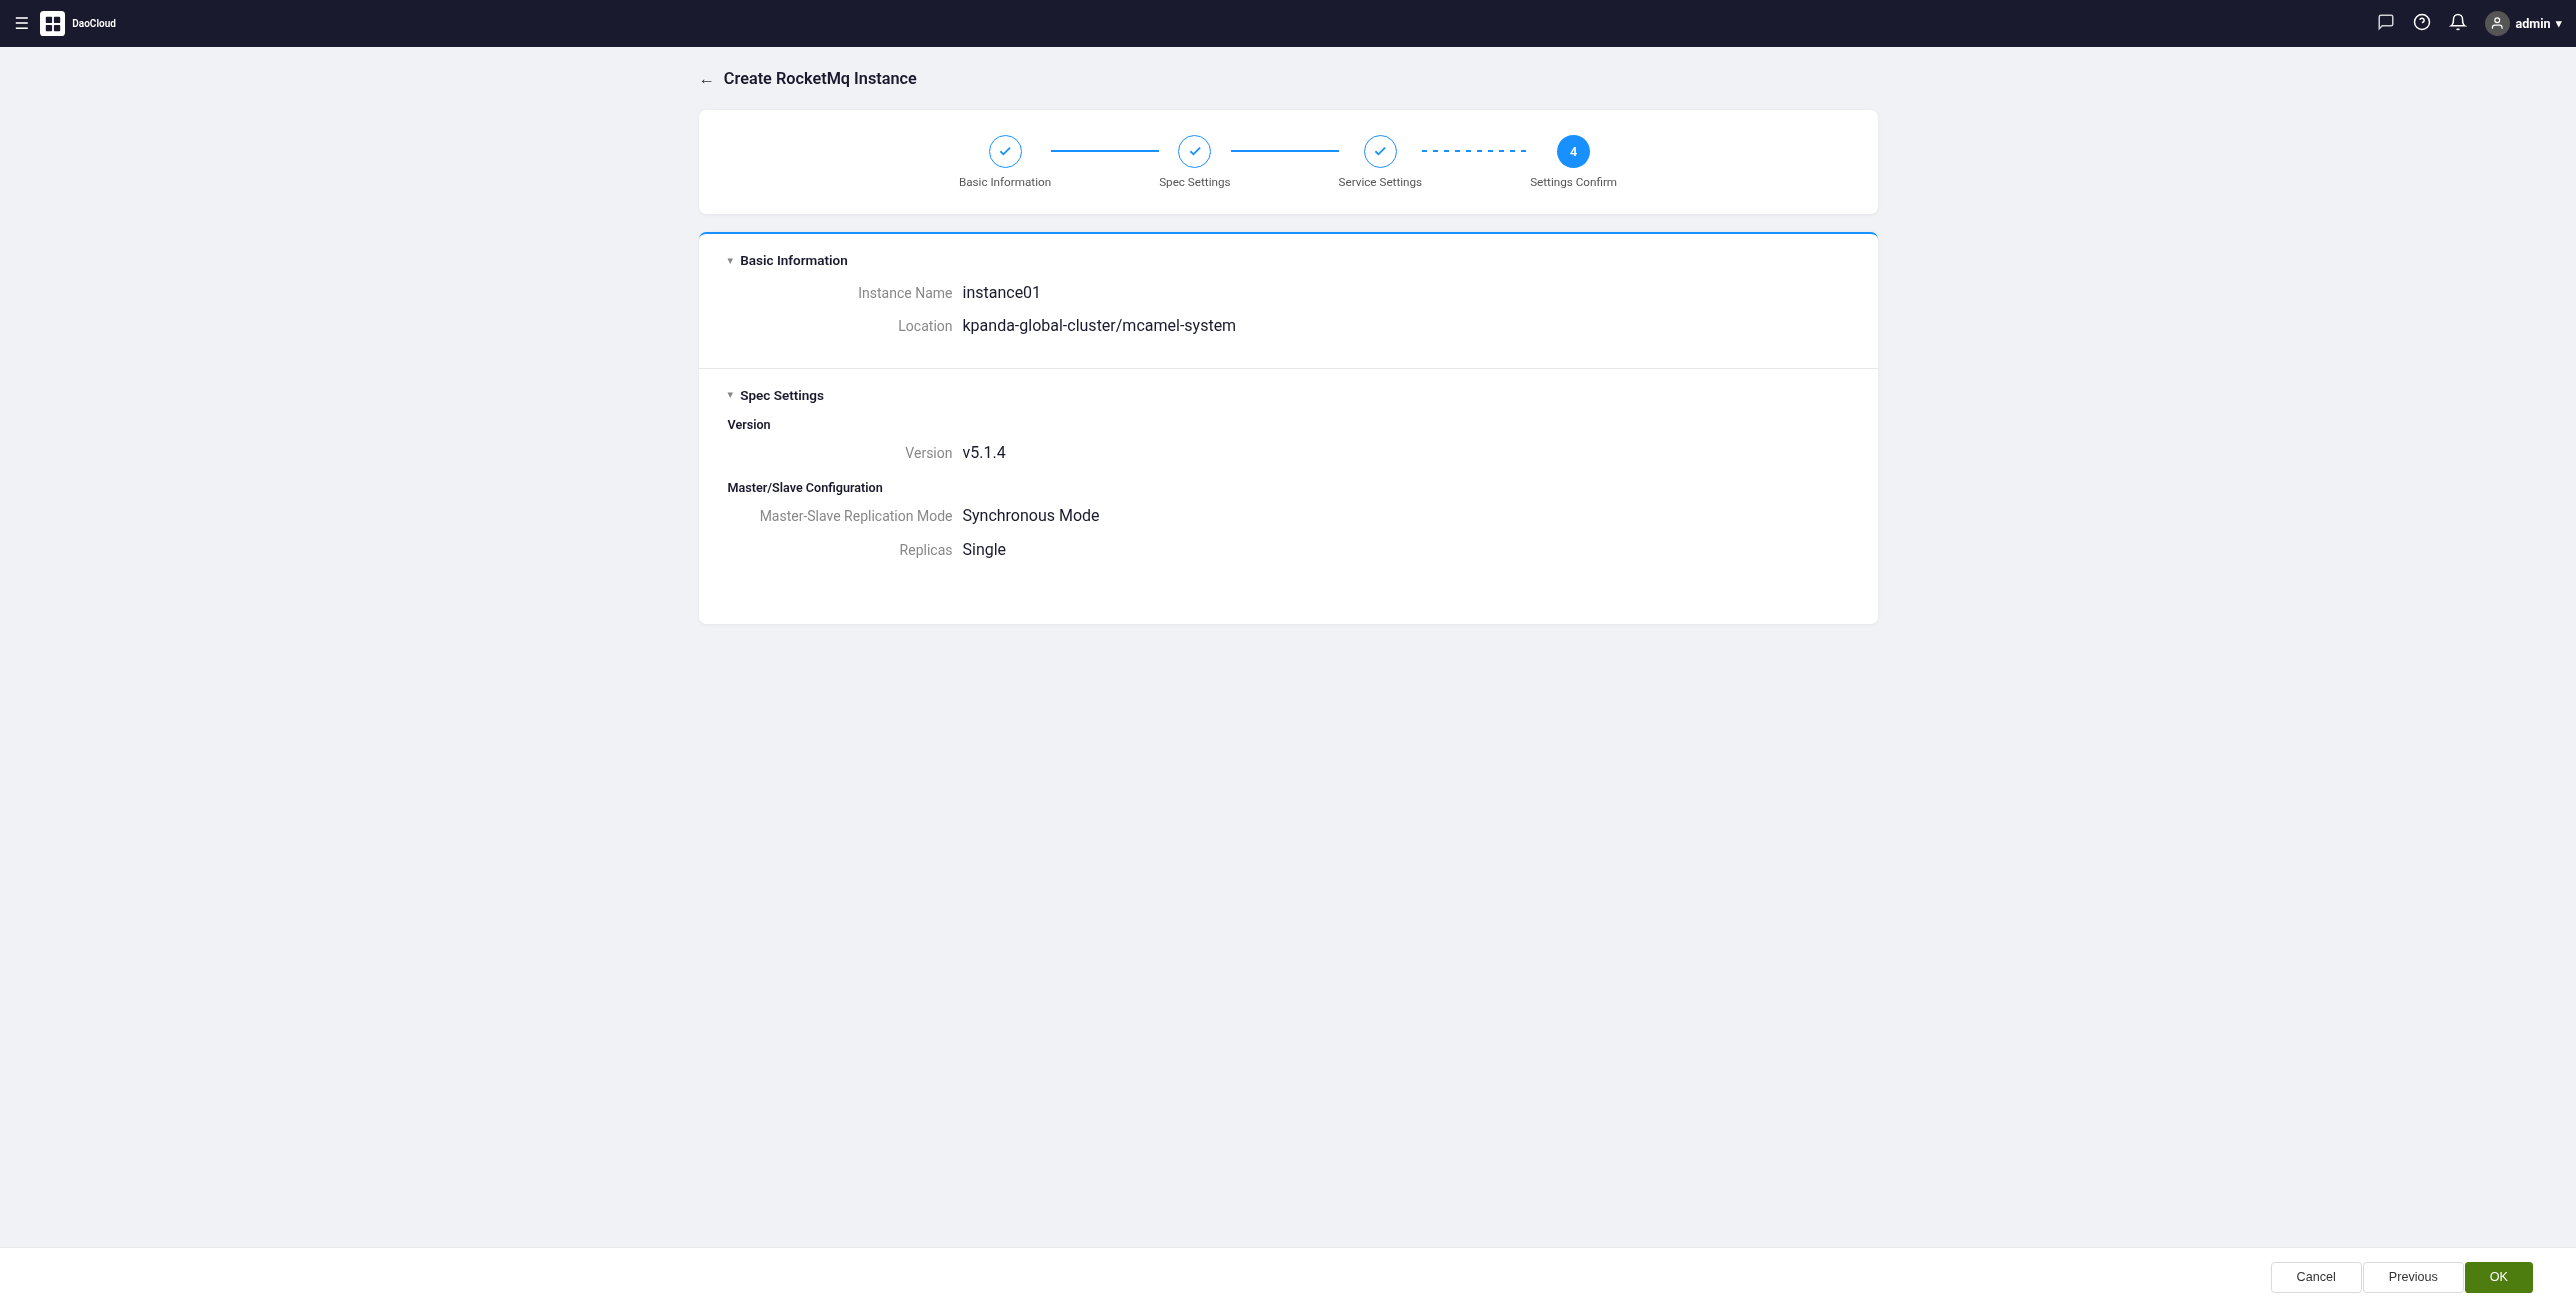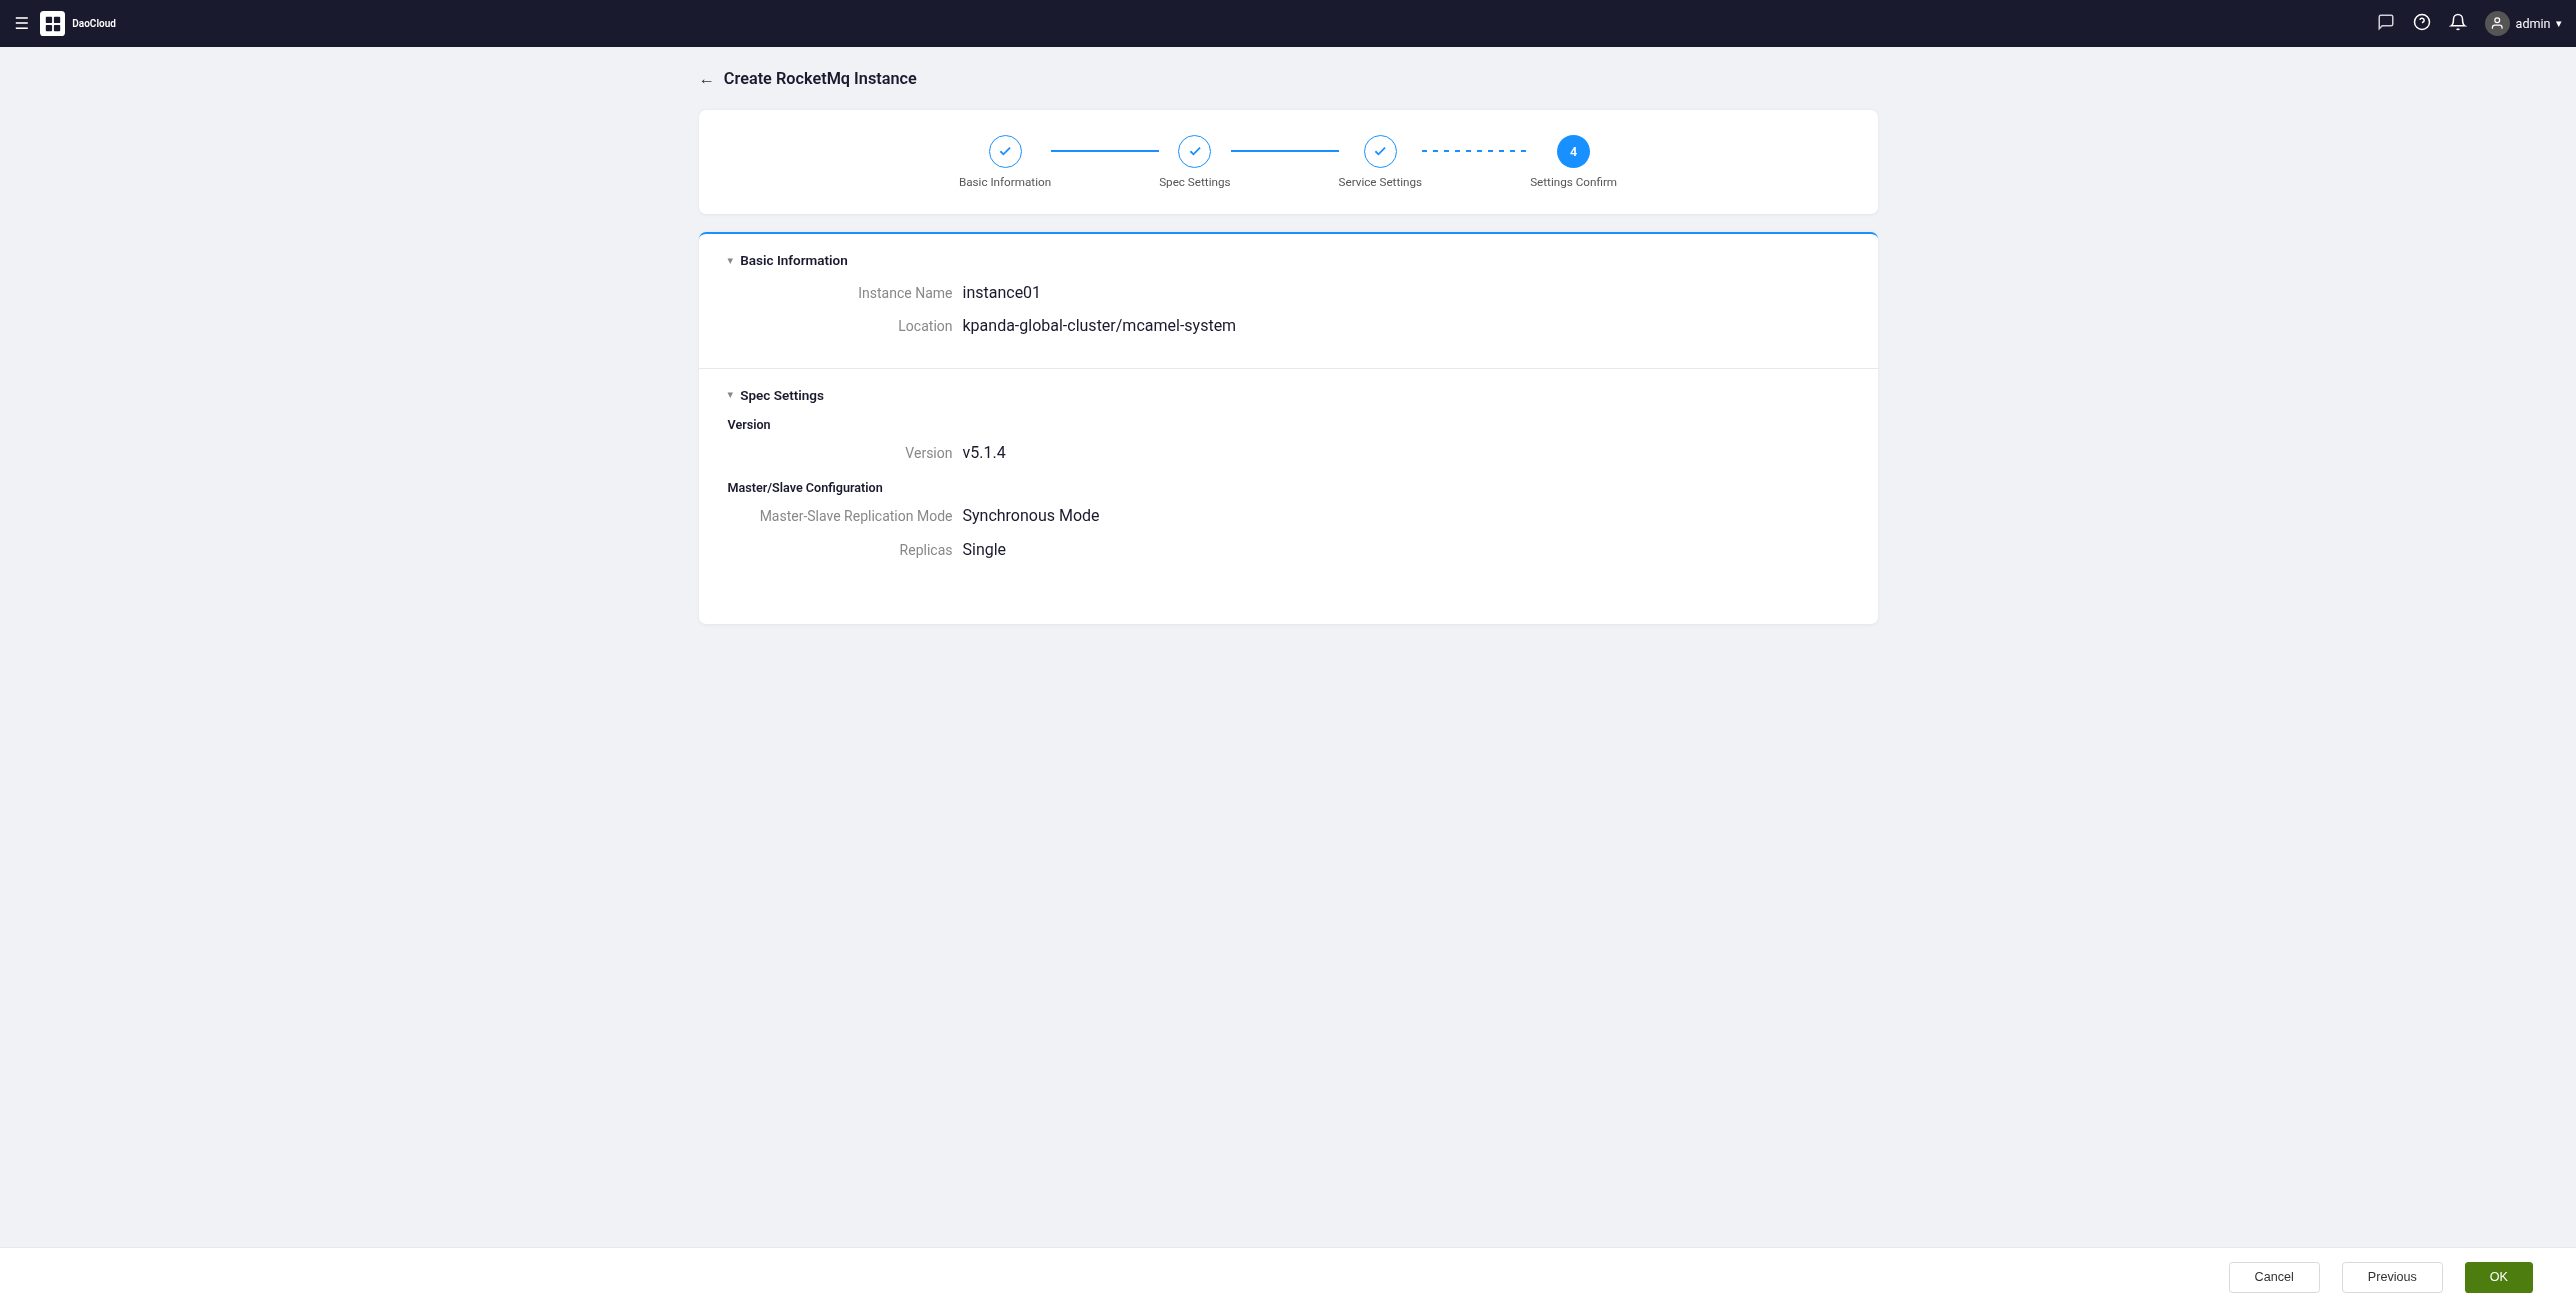--- a/index.html
+++ b/index.html
@@ -47,20 +47,21 @@
     }
     .logo-icon svg {
       width: 18px;
       height: 18px;
     }
     .navbar-right {
       display: flex;
       align-items: center;
       gap: 18px;
       color: #fff;
+      font-weight: bold;
     }
     .user-area {
       display: flex;
       align-items: center;
       gap: 5.4px;
       cursor: pointer;
     }
     .user-avatar {
       width: 25px;
       height: 25px;
@@ -242,21 +243,21 @@
     .action-bar {
       position: fixed;
       bottom: 0;
       left: 0;
       right: 0;
       background: #fff;
       border-top: 0.9px solid #e8e8e8;
       padding: 14.5px 43px;
       display: flex;
       justify-content: flex-end;
-      gap: 22px;
+      gap: 1px;
       z-index: 100;
     }
     .btn {
       padding: 7.2px 25px;
       border-radius: 3.6px;
       font-size: 12.6px;
       cursor: pointer;
       border: none;
       font-weight: 500;
     }

